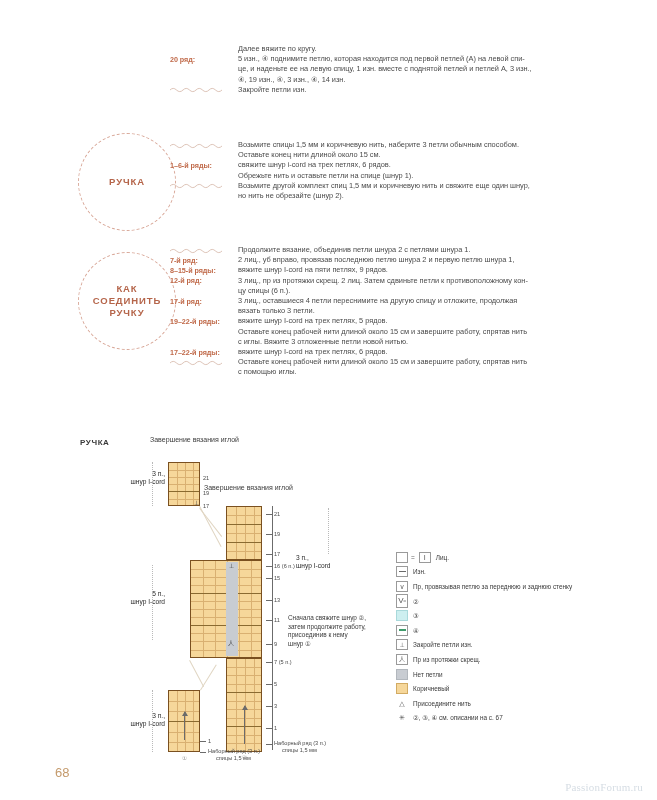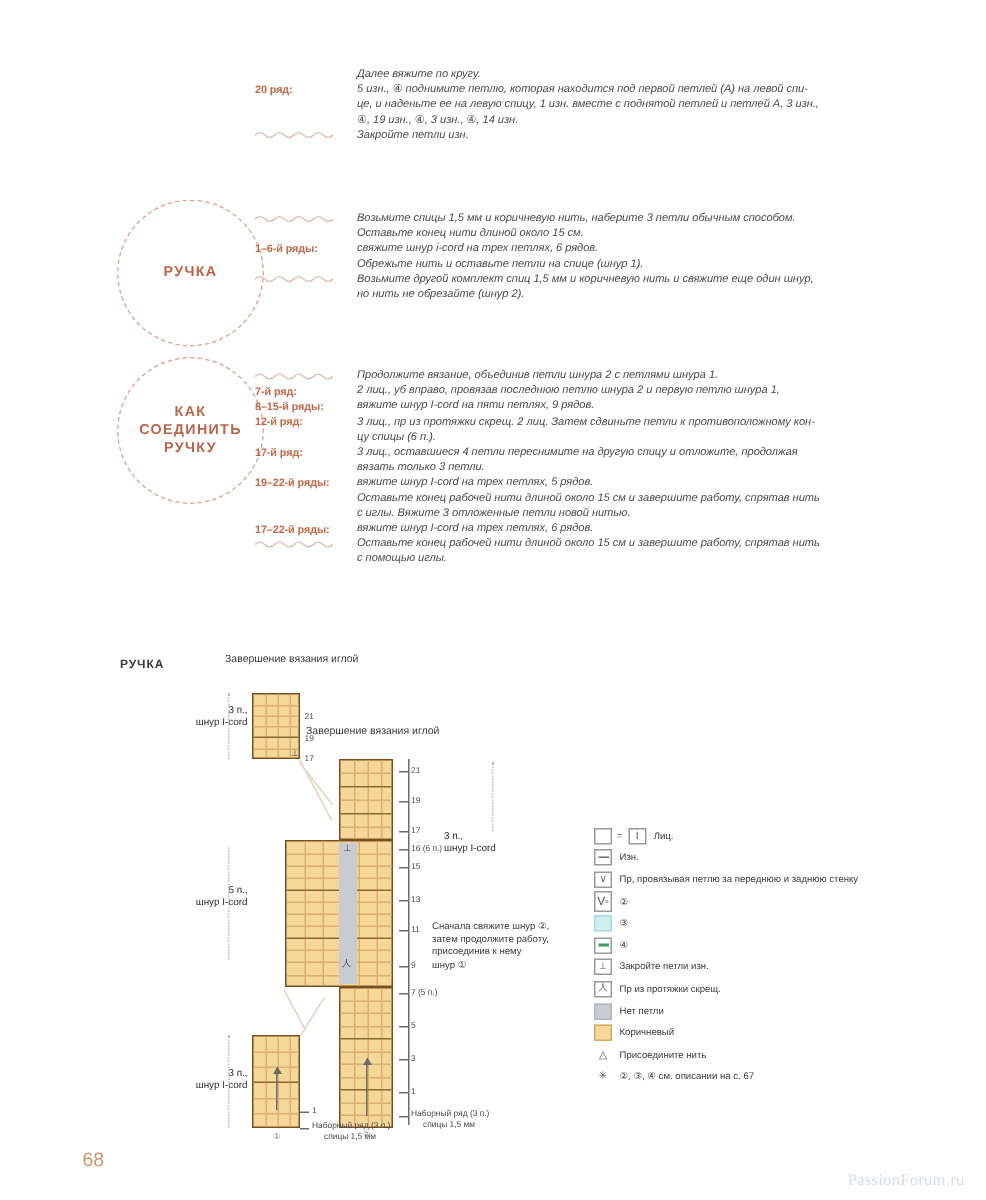--- a/index.html
+++ b/index.html
@@ -24,21 +24,20 @@
     text-align:left;
     padding-top:0.5px;
     letter-spacing:-0.05px;
     white-space:nowrap;
   }
   .instr-text{
     font-size:7.4px;line-height:10.2px;
     color:#4a4a4a;
     flex:1;
     letter-spacing:-0.02px;
-    font-style:italic;
   }
   .instr-text p{margin:0;}
 
   
   .squiggle{
     width:52px;height:7px;display:block;margin-top:1px;
   }
   .squiggle svg{display:block;}
 
   
@@ -229,21 +228,21 @@
             </svg>
           </span>
         </div>
         <div class="instr-text">
           <p>Возьмите другой комплект спиц 1,5 мм и коричневую нить и свяжите еще один шнур,</p>
           <p>но нить не обрезайте (шнур 2).</p>
         </div>
       </div>
     </div>
 
-  <div class="badge" id="badge2" style="left:78px;top:238px;width:96px;height:96px;text-align:center;">
+  <div class="badge" id="badge2" style="left:78px;top:252px;width:96px;height:96px;text-align:center;">
     <div class="badge-inner">КАК<br>СОЕДИНИТЬ<br>РУЧКУ</div>
   </div>
   <div class="instr-block" id="sec2" style="left:170px;top:245px;width:410px;">
       <div class="instr-row">
         <div class="instr-label">
           <span class="squiggle">
             <svg width="52" height="7" viewBox="0 0 52 7">
               <path d="M0 4 q3.2 -3.2 6.5 0 t6.5 0 t6.5 0 t6.5 0 t6.5 0 t6.5 0 t6.5 0 t6.5 0" fill="none" stroke="#d9bdb0" stroke-width="0.9"></path>
             </svg>
           </span>

